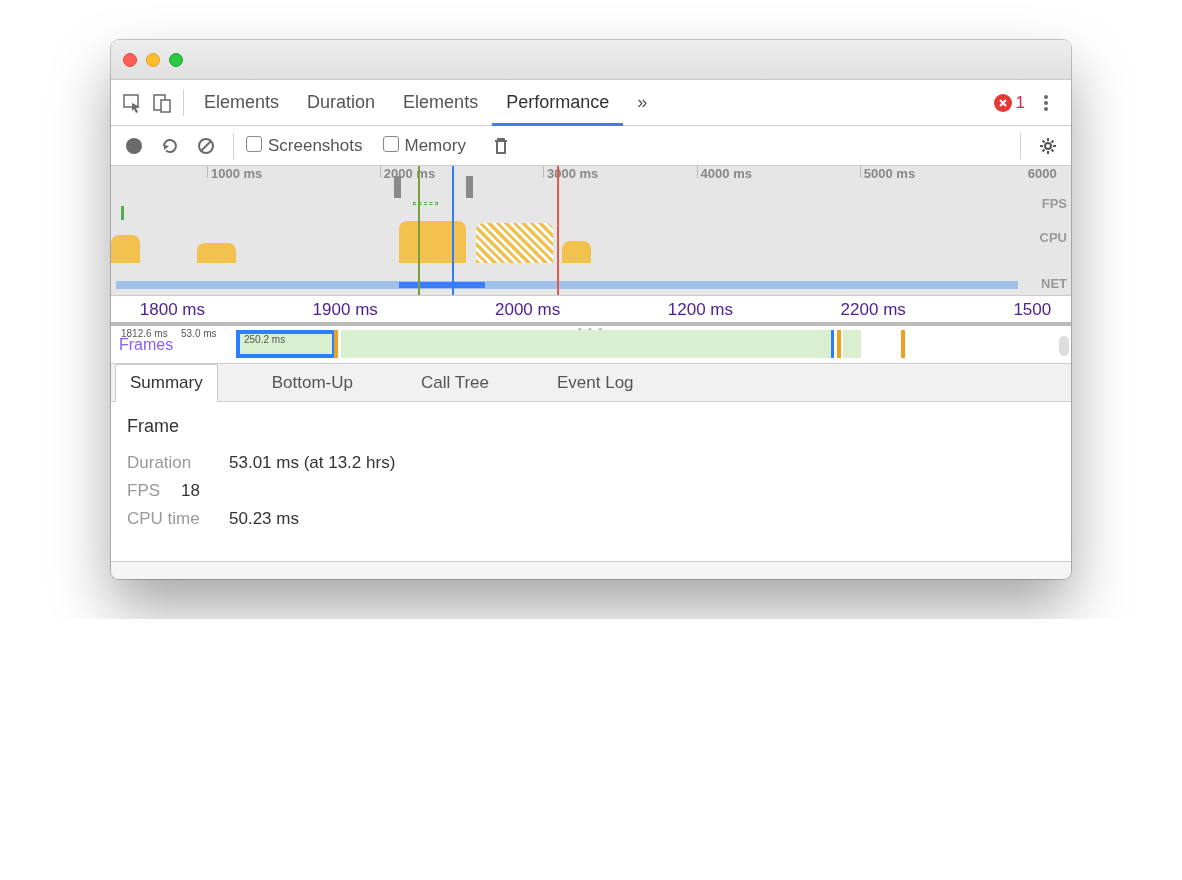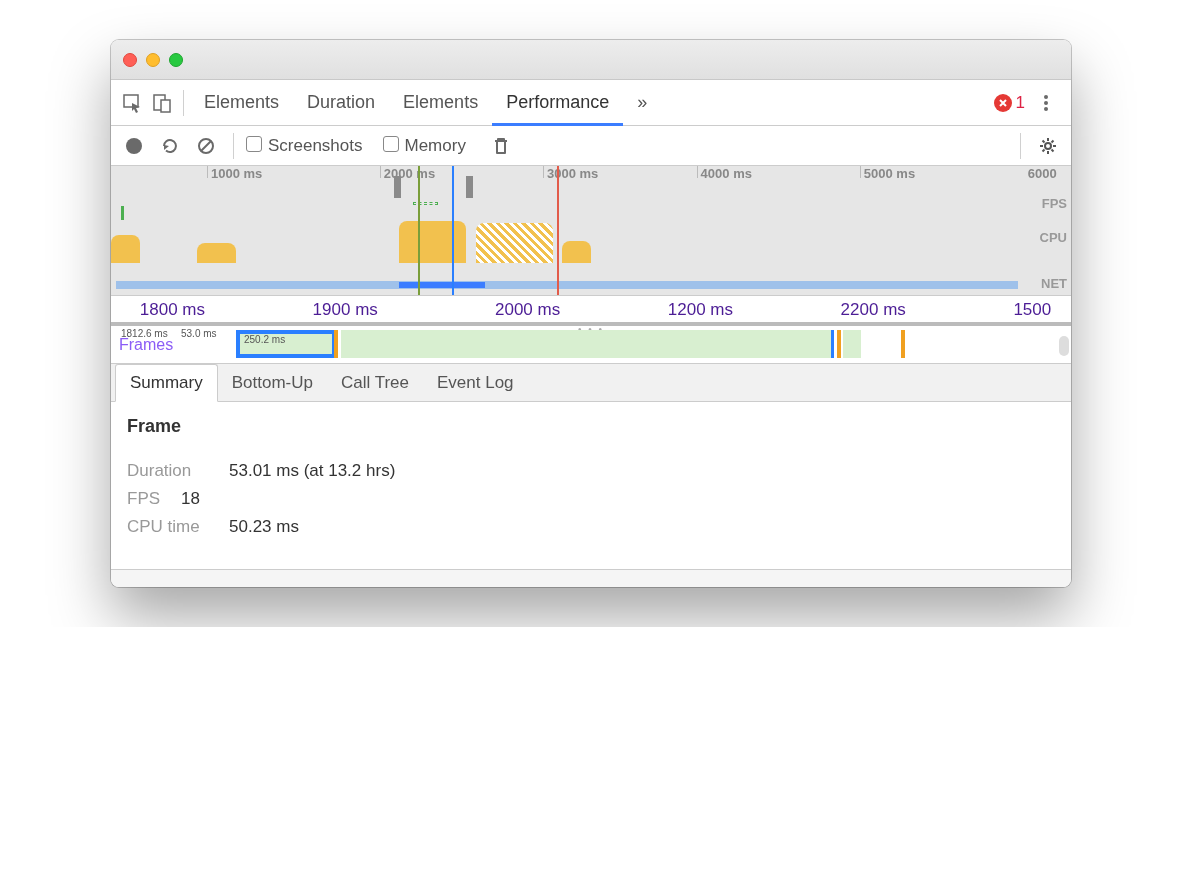--- a/index.html
+++ b/index.html
@@ -82,26 +82,26 @@
   
   .frames-row { height:38px; position:relative; border-bottom:1px solid #ccc; background:#fff; }
   .dots-handle { position:absolute; top:-2px; left:50%; transform:translateX(-50%); font-size:10px; color:#aaa; letter-spacing:2px; }
   .frames-label { position:absolute; left:8px; top:10px; font-size:16px; color:#8b5cf6; font-weight:500; }
   .frame-block { position:absolute; top:4px; height:28px; background:#d8efd0; }
   .frame-block.sel { border:4px solid #2a7fff; background:#d8efd0; }
   .frame-time { position:absolute; top:2px; font-size:10px; color:#555; }
   .marker { position:absolute; top:4px; width:4px; height:28px; }
   .scroll-thumb { position:absolute; right:2px; top:10px; width:10px; height:20px; background:#ddd; border-radius:5px;}
   
-  .detail-tabs { height:38px; background:#f1f1f1; border-bottom:1px solid #ccc; display:flex; align-items:flex-end; padding:0 4px; font-size:17px; color:#555; }
+  .detail-tabs { height:38px; background:#f1f1f1; border-bottom:1px solid #ccc; display:flex; align-items:flex-end; padding:0 4px; font-size:17px; color:#555;gap:40px; }
   .detail-tabs .dtab { padding:8px 14px; cursor:pointer; }
   .detail-tabs .dtab.active { background:#fff; border:1px solid #ccc; border-bottom:1px solid #fff; margin-bottom:-1px; color:#333; border-radius:3px 3px 0 0; }
   
   .summary { padding: 14px 16px 24px; font-size:17px; color:#333; background:#fff; }
-  .summary h3 { font-size:18px; font-weight:700; margin-bottom:24px; color:#333; }
+  .summary h3 { font-size:18px; font-weight:400; margin-bottom:16px; color:#333; }
   .summary-row { display:flex; gap:12px; margin-bottom:8px; }
   .summary-row .k { color:#999; min-width:90px; }
   .bottombar { height:18px; background:#f5f5f5; border-top:1px solid #ccc; }
   svg { display:block; }
 </style>
 </head>
 <body>
 
 <div class="window-wrap">
 

